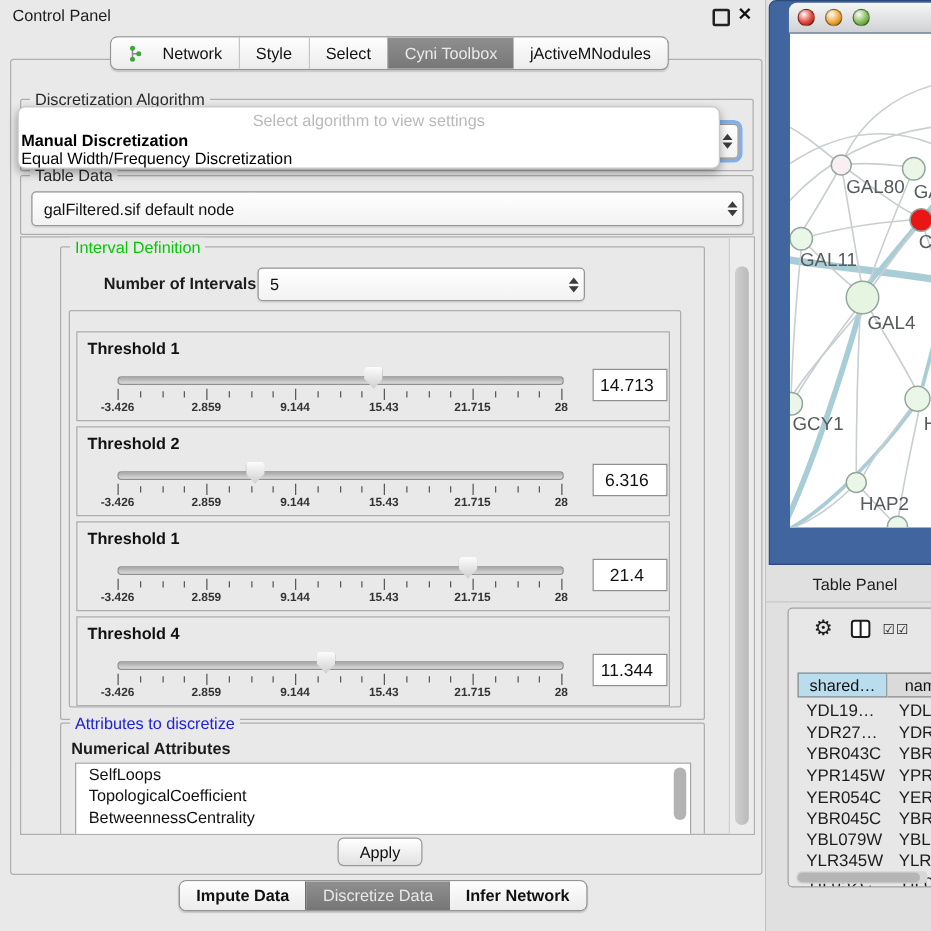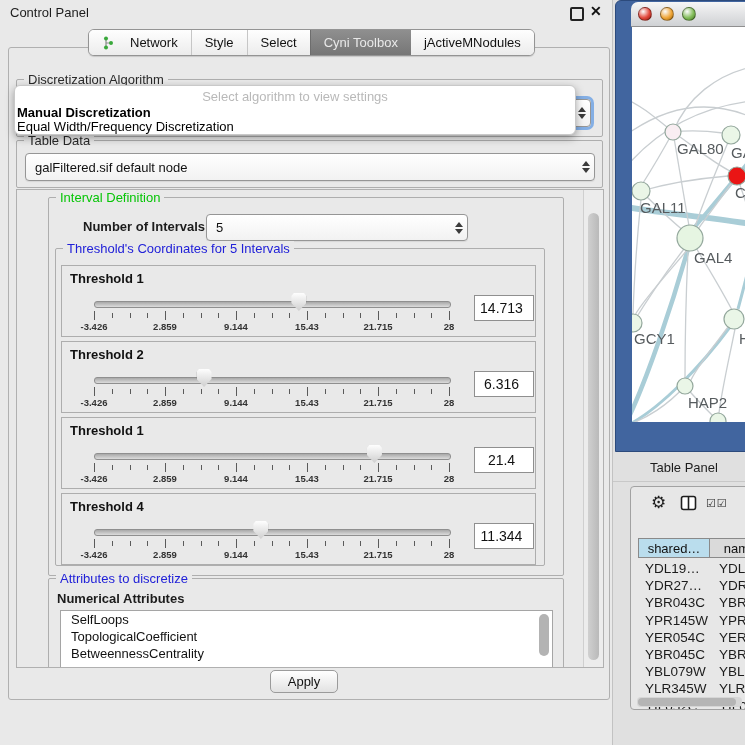--- a/index.html
+++ b/index.html
@@ -177,21 +177,20 @@
         <span class="abs" style="left:34px;top:21px;font-weight:bold;">Number of Intervals</span>
         <div class="combo" style="left:157px;top:16px;width:260px;height:25px;">
           <span class="val">5</span>
           <span class="stepper">
               <i class="arr-up"></i>
               <i class="arr-dn"></i>
             </span>
         </div>
 
         <div class="group" style="left:6px;top:50px;width:488px;height:316px;">
-          <span class="group-title gt-blue">Threshold's Coordinates for 5 Intervals</span>
           <div id="threshold-list" class="abs" style="left:5px;top:16px;right:8px;">
   <div class="threshold-box">
     <div class="t-label">Threshold 1</div>
     <div class="track"></div>
     <div class="thumb" style="left: 229.405px;"></div>
     <div class="ticks">
                   <div class="tick major" style="left: 0%;"></div>
                   <div class="tick" style="left: 5%;"></div>
                   <div class="tick" style="left: 10%;"></div>
                   <div class="tick" style="left: 15%;"></div>
@@ -355,20 +354,31 @@
       </div>
 
       <div id="main-scrollbar">
         <div class="thumb-v"></div>
       </div>
     </div>
 
     <div id="apply-btn" class="abs">Apply</div>
   </div>
 
+  <div id="bottom-tabs" class="abs">
+    <div class="tab">
+        <span>Impute Data</span>
+      </div>
+    <div class="tab selected">
+        <span>Discretize Data</span>
+      </div>
+    <div class="tab">
+        <span>Infer Network</span>
+      </div>
+  </div>
 </div>
 
 <div id="right-region" class="abs">
 
   <div id="net-window">
     <div id="net-titlebar">
       <span id="traffic-lights" style="display:flex;gap:8px;">
           <span class="light" style="background: radial-gradient(circle at 35% 30%, rgba(255, 255, 255, 0.85), rgb(227, 72, 60) 55%, rgb(146, 27, 18) 95%);"></span>
           <span class="light" style="background: radial-gradient(circle at 35% 30%, rgba(255, 255, 255, 0.85), rgb(240, 167, 58) 55%, rgb(168, 108, 13) 95%);"></span>
           <span class="light" style="background: radial-gradient(circle at 35% 30%, rgba(255, 255, 255, 0.85), rgb(131, 189, 90) 55%, rgb(74, 127, 38) 95%);"></span>

